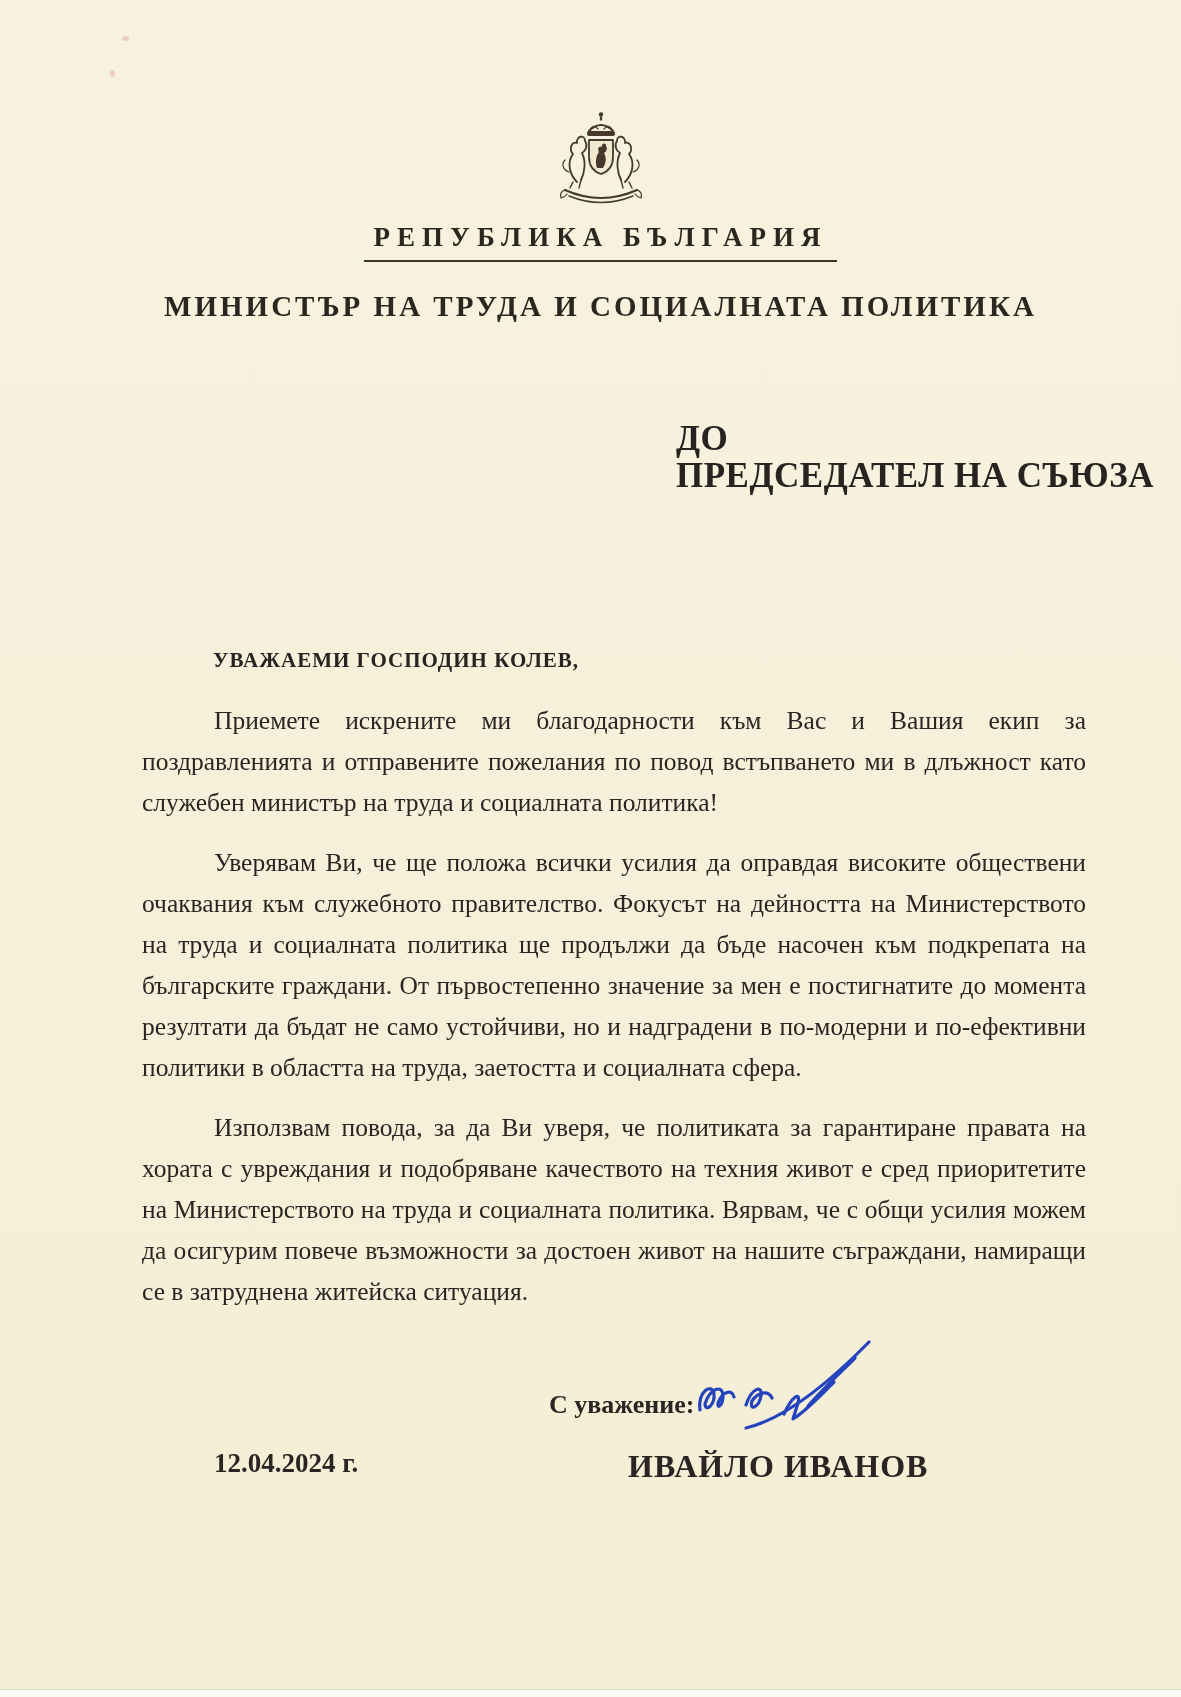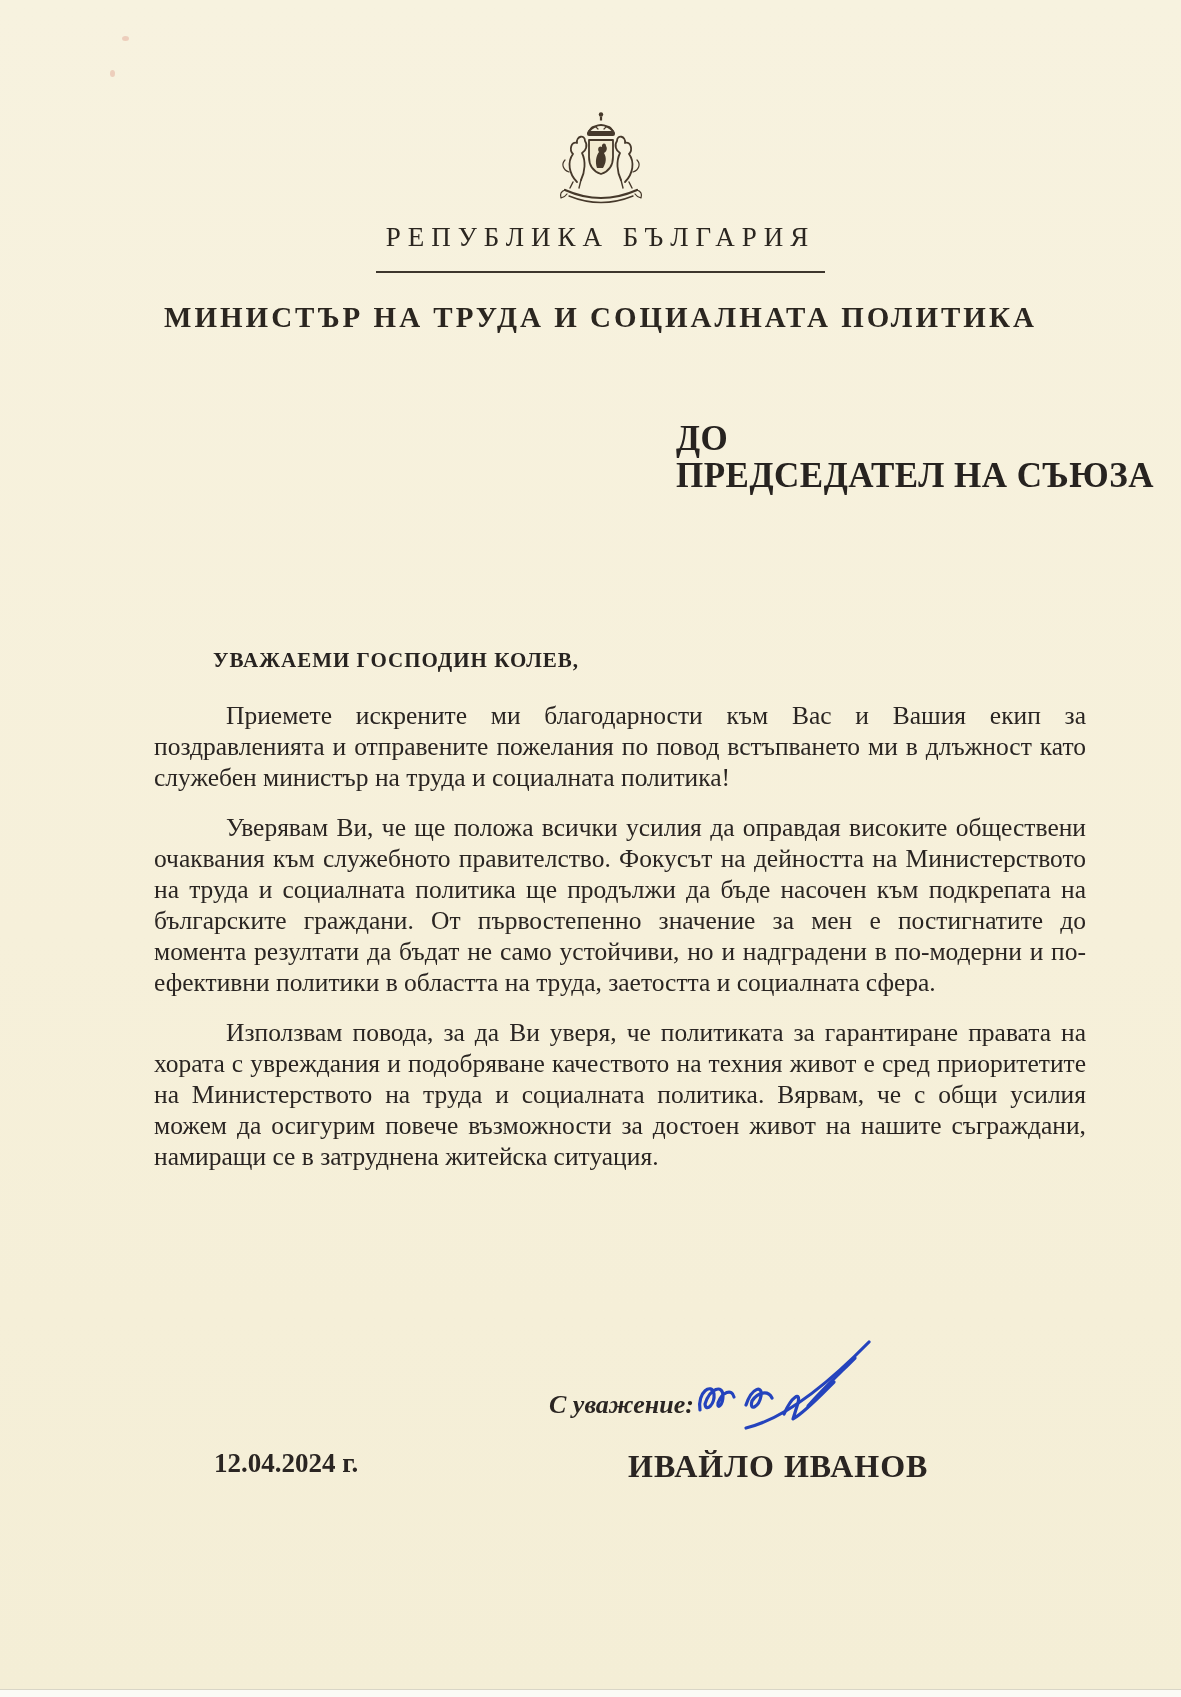--- a/index.html
+++ b/index.html
@@ -47,25 +47,25 @@
     display: inline-block;
     width: 124px;
     height: 102px;
   }
   .republic-title {
     display: block;
     margin-top: 6px;
   }
   .republic-title span {
     display: inline-block;
-    font-weight: normal;
+    font-weight: bold;
     font-size: 27px;
     letter-spacing: 7px;
     color: #2b2620;
-    padding: 0 10px 18px 10px;
+    padding: 0 10px 7px 10px;
     border-bottom: 2px solid #3d362c;
   }
   .ministry-title {
     display: block;
     margin-top: 28px;
     font-weight: bold;
     font-size: 29px;
     letter-spacing: 3px;
     color: #2b2620;
     white-space: nowrap;
@@ -92,34 +92,33 @@
     color: #272320;
   }
 
   .body-text {
     position: absolute;
     left: 138px;
     top: 700px;
     width: 948px;
   }
   .body-text p {
-    margin: 0 0 19px 16px;
+    margin: 0 0 19px 4px;
     font-size: 25.5px;
-    line-height: 31px;
+    line-height: 41px;
     text-align: justify;
     text-indent: 72px;
     color: #2a2522;
   }
 
   .regards {
     position: absolute;
     left: 549px;
     top: 1390px;
     font-weight: bold;
-    font-style: italic;
     font-size: 26px;
     color: #2a2522;
   }
   .signature {
     position: absolute;
     left: 688px;
     top: 1330px;
     width: 200px;
     height: 115px;
   }

